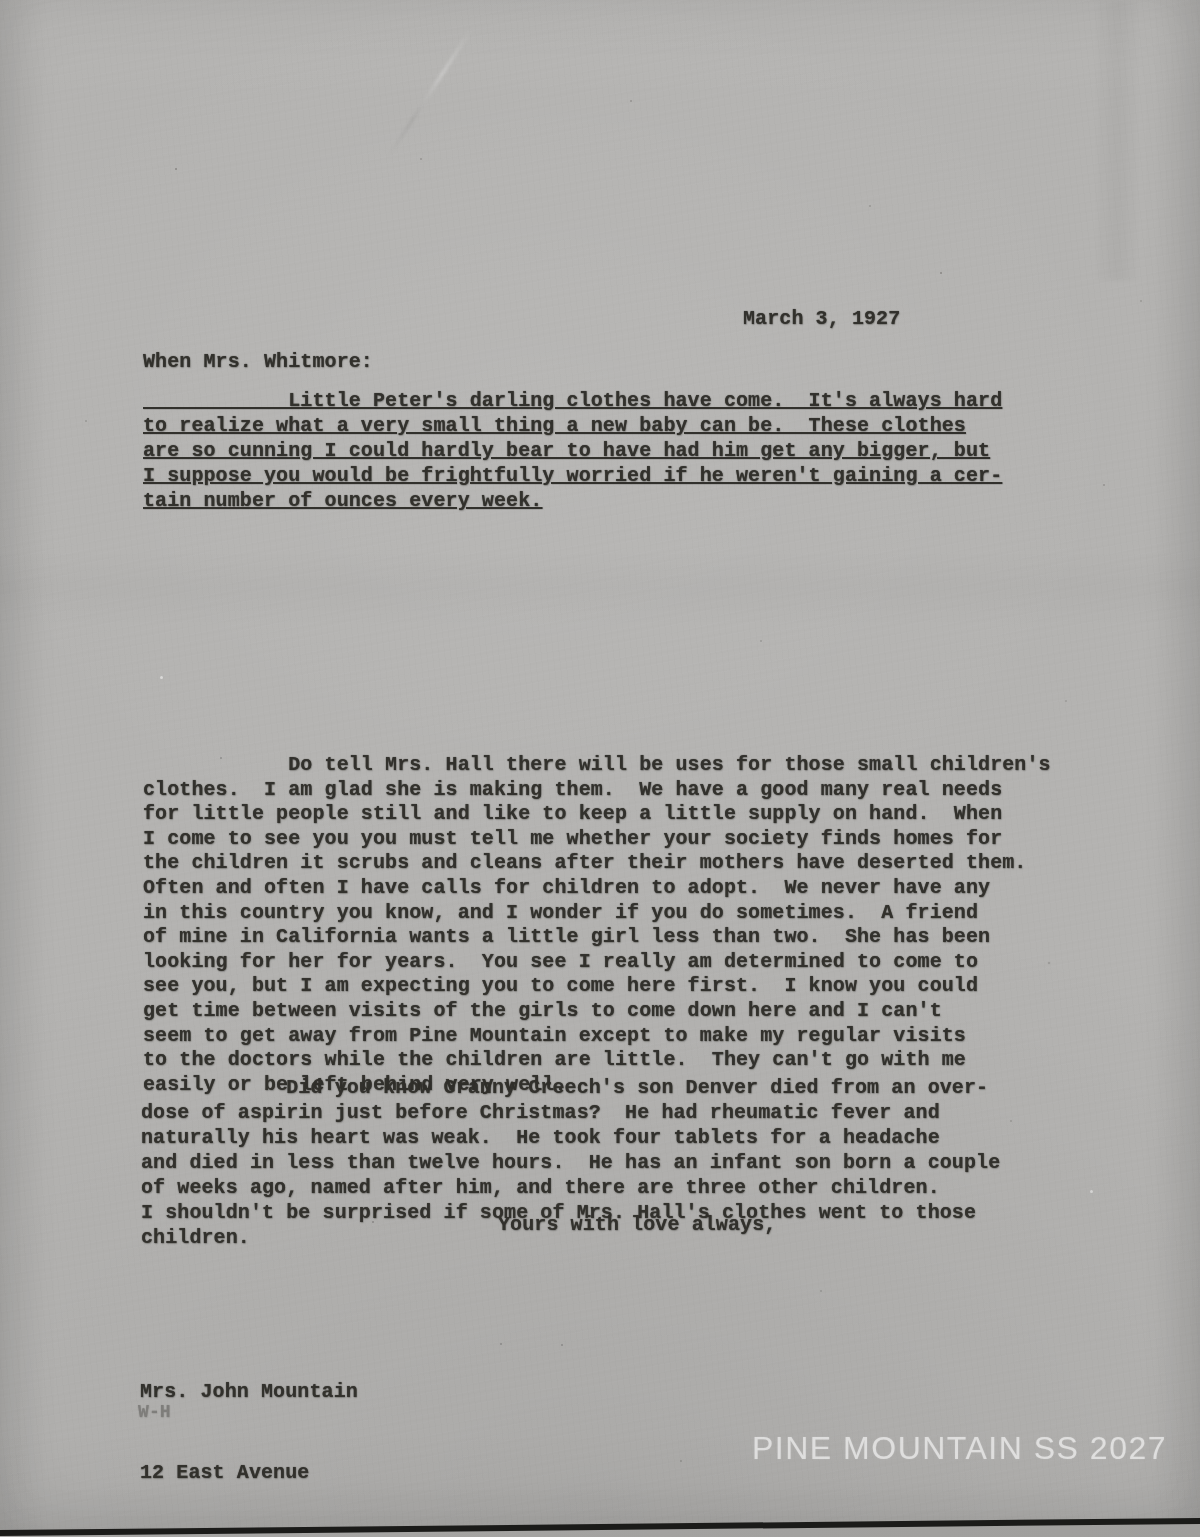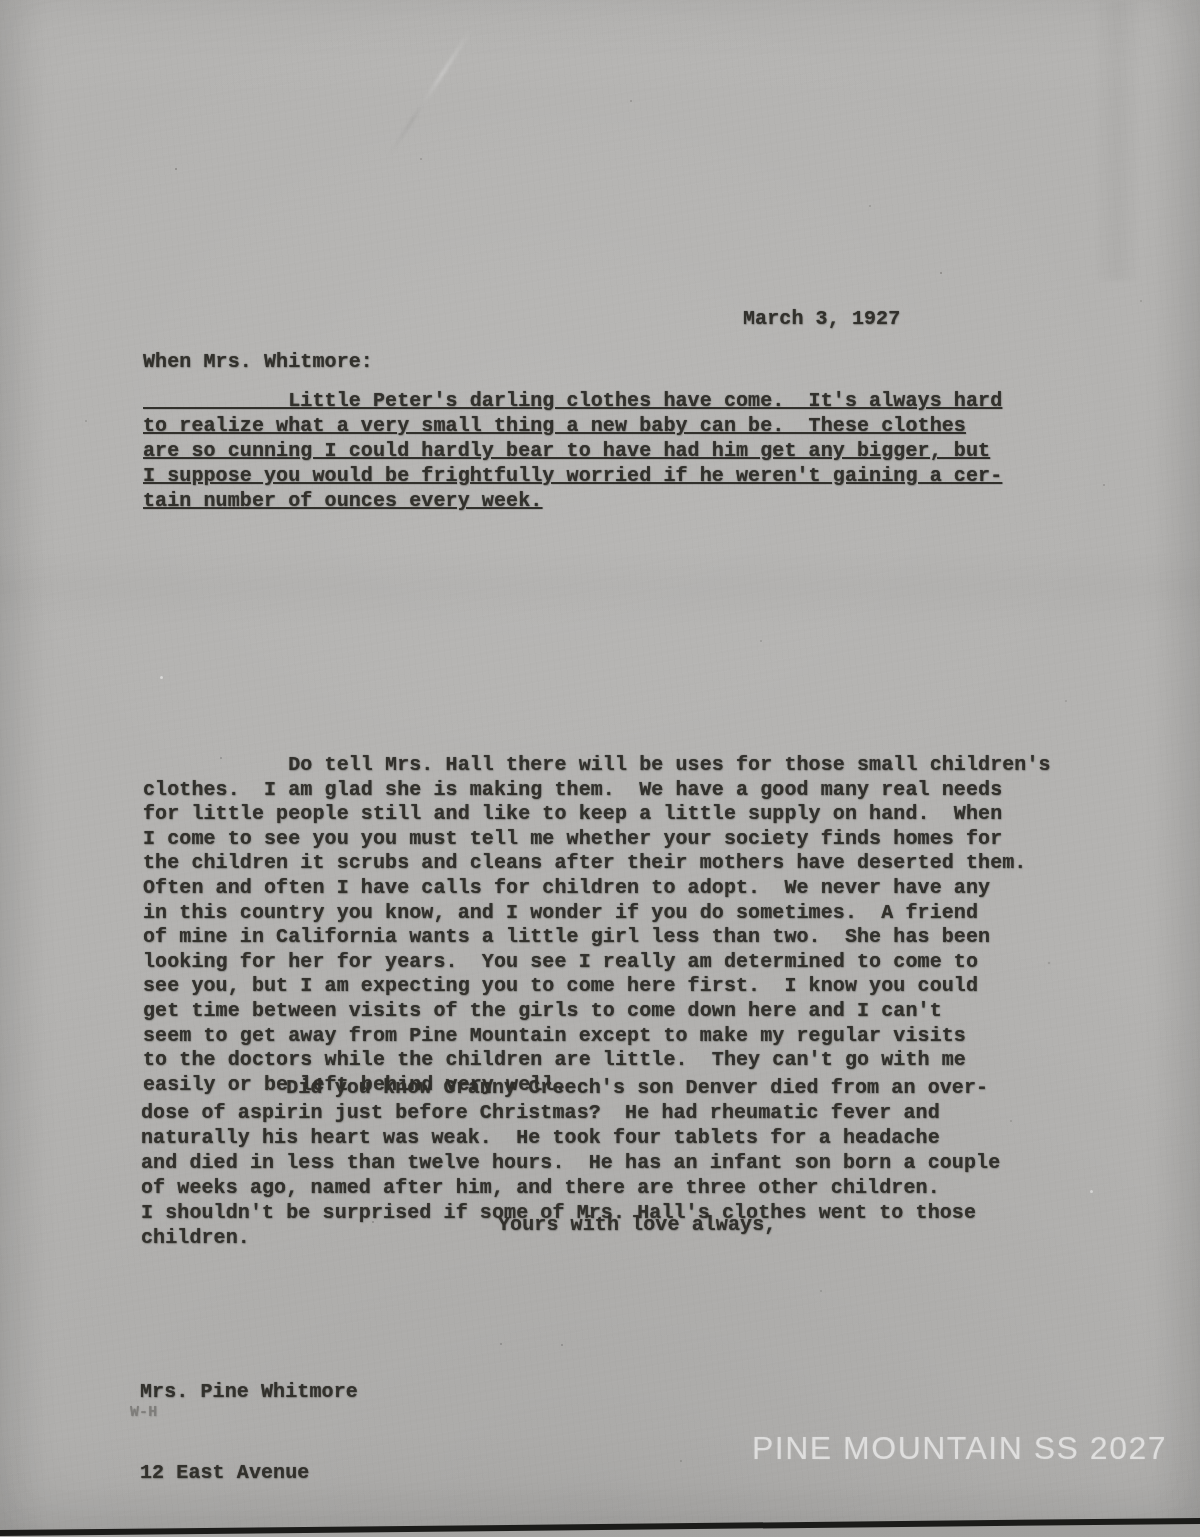--- a/index.html
+++ b/index.html
@@ -36,21 +36,21 @@
   }
   .date        { top: 274px;  left: 743px; margin-top: 32px; }
   .salutation  { top: 349px;  left: 143px; }
   .para-1      { top: 388px;  left: 143px; text-decoration: underline; }
   .para-2      { top: 540px;  left: 141px; }
   .para-3      { top: 636px;  left: 141px; }
   .para-4      { top: 733px;  left: 143px; line-height: 24.6px; margin-top: 20px; }
   .para-5      { top: 1068px; left: 141px; margin-top: 7px; }
   .closing     { top: 1212px; left: 498px; }
   .signature   { top: 1324px; left: 140px; line-height: 27px; }
-  .initials    { top: 1400px; left: 130px; opacity: 0.38; font-size: 15px;
+  .initials    { top: 1400px; left: 138px; opacity: 0.38; font-size: 18px;
                  filter: blur(0.5px); }
   .watermark {
     position: absolute;
     top: 1430px; left: 752px;
     font-family: "Liberation Sans", sans-serif;
     font-size: 32px;
     font-weight: 400;
     letter-spacing: 1.5px;
     color: rgba(255,255,255,0.55);
     text-shadow: 0 0 2px rgba(255,255,255,0.18);
@@ -148,21 +148,21 @@
 dose of aspirin just before Christmas?  He had rheumatic fever and
 naturally his heart was weak.  He took four tablets for a headache
 and died in less than twelve hours.  He has an infant son born a couple
 of weeks ago, named after him, and there are three other children.
 I shouldn't be surprised if some of Mrs. Hall's clothes went to those
 children.</div>
 
   <div class="typewriter closing">Yours with love always,</div>
 
   <div class="typewriter signature">
-    <div>Mrs. Pine Whitmore</div>
+    <div>Mrs. John Mountain</div>
     <div>12 East Avenue</div>
     
   </div>
 
   <div class="typewriter initials">W-H</div>
 
   <div class="watermark">PINE MOUNTAIN SS 2027</div>
 
   <div class="bottom-under"></div>
   <div class="bottom-dark"></div>

